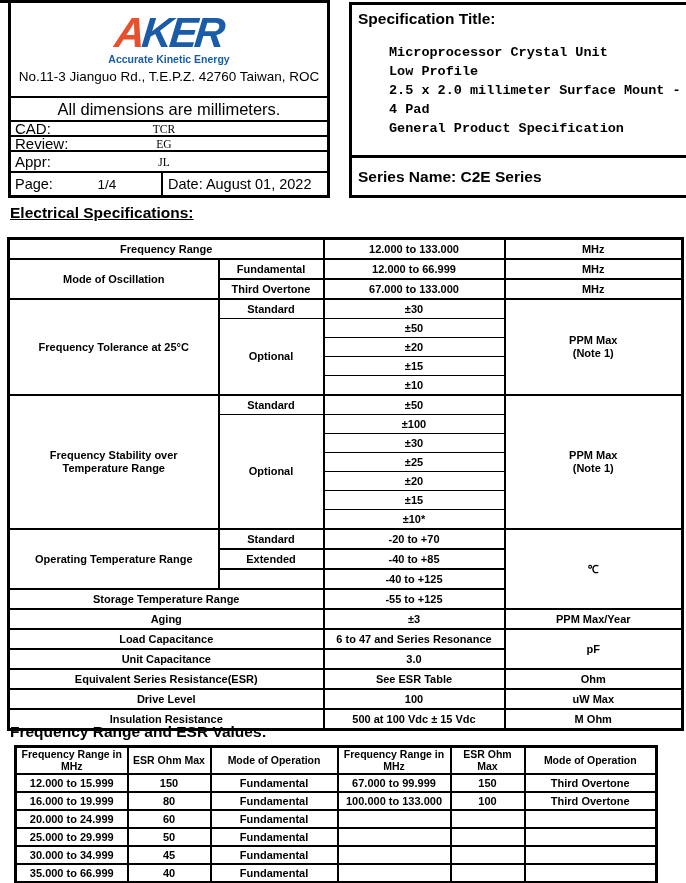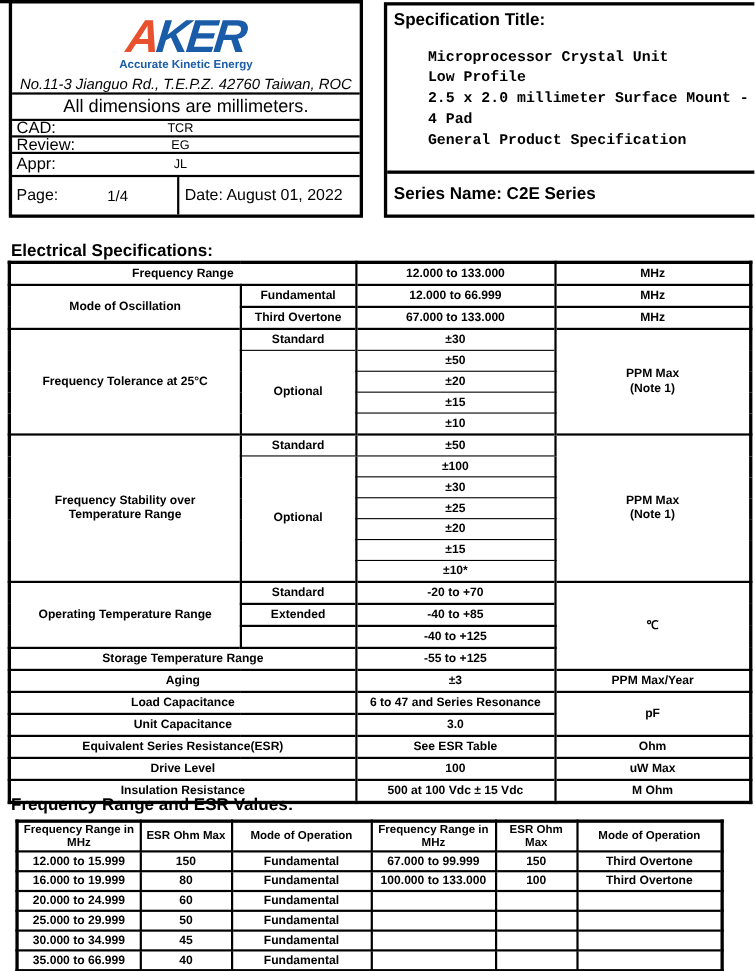--- a/index.html
+++ b/index.html
@@ -10,44 +10,44 @@
   .topbar { position:absolute; left:0; top:0; width:330px; height:3px; background:#000; }
 
   
   .lbox {
     position:absolute; left:8px; top:0; width:322px; height:198px;
     border:3px solid #000; box-sizing:border-box; display:flex; flex-direction:column;
   }
   .logo-wrap { height:62px; display:flex; flex-direction:column; align-items:center; justify-content:flex-end; }
   .logo-line { font-weight:bold; font-style:italic; font-size:42px; line-height:38px; letter-spacing:-3px; transform:skewX(-6deg); white-space:nowrap; }
   .tagline { font-size:10.5px; font-weight:bold; margin-top:1px; }
-  .address { flex:none; text-align:center; font-size:13.5px; padding:4px 0 0; border-bottom:2px solid #000;font-style:italic; }
+  .address { flex:none; text-align:center; font-size:13.5px; padding:4px 0 12px; border-bottom:2px solid #000; }
   .dims { flex:none; height:24px; box-sizing:border-box; text-align:center; font-size:16.5px; padding-top:2px; border-bottom:2px solid #000; }
   .meta-row { flex:none; display:flex; align-items:center; border-bottom:2px solid #000; height:15px; box-sizing:border-box; font-size:15px; }
   .meta-label { padding-left:4px; width:86px; }
-  .meta-value { flex:1; text-align:center; font-size:11.5px; padding-right:100px; }
+  .meta-value { flex:1; text-align:center; font-size:11.5px; padding-right:100px;font-family:Liberation Serif, serif; }
   .page-row { display:flex; flex:1; align-items:stretch; font-size:14.5px; }
   .page-cell1 { width:152px; display:flex; align-items:center; border-right:2px solid #000; box-sizing:border-box; }
   .page-label { padding-left:4px; }
   .page-value { flex:1; text-align:center; font-size:13.5px; }
   .date-cell { flex:1; display:flex; align-items:center; padding-left:5px; }
 
   
   .rbox {
     position:absolute; left:337px; top:2px; width:346px; height:196px;
     border:3px solid #000; box-sizing:border-box; display:flex; flex-direction:column;margin-left:12px;
   }
   .spec-title-area { flex:1; padding:5px 6px 0 6px; }
   .spec-title-label { font-weight:bold; font-size:15.5px; }
   .spec-title-lines { margin:15px 0 0 31px; font-weight:bold; font-size:13.5px; line-height:19px;font-family:Liberation Mono, monospace; }
   .series-row { flex:none; height:40px; border-top:3px solid #000; display:flex; align-items:center; padding-left:6px; font-weight:bold; font-size:15.5px; box-sizing:border-box; }
 
   
   .sec-heading { position:absolute; font-weight:bold; font-size:15.5px; }
-  #elec-heading { left:10px; top:220px; }
+  #elec-heading { left:10px; top:204px;text-decoration:underline; }
   #esr-heading  { left:10px; top:723px; }
 
   
   table { border-collapse:collapse; table-layout:fixed; }
   #elec-table { position:absolute; left:7px; top:237px; width:674px; border:3px solid #000; }
   #elec-table td {
     border:1px solid #000; border-left-width:2px; border-right-width:2px;
     font-weight:bold; font-size:11px; text-align:center; padding:0 2px;
     height:18px; line-height:13px; white-space:pre-line; overflow:hidden;
   }

